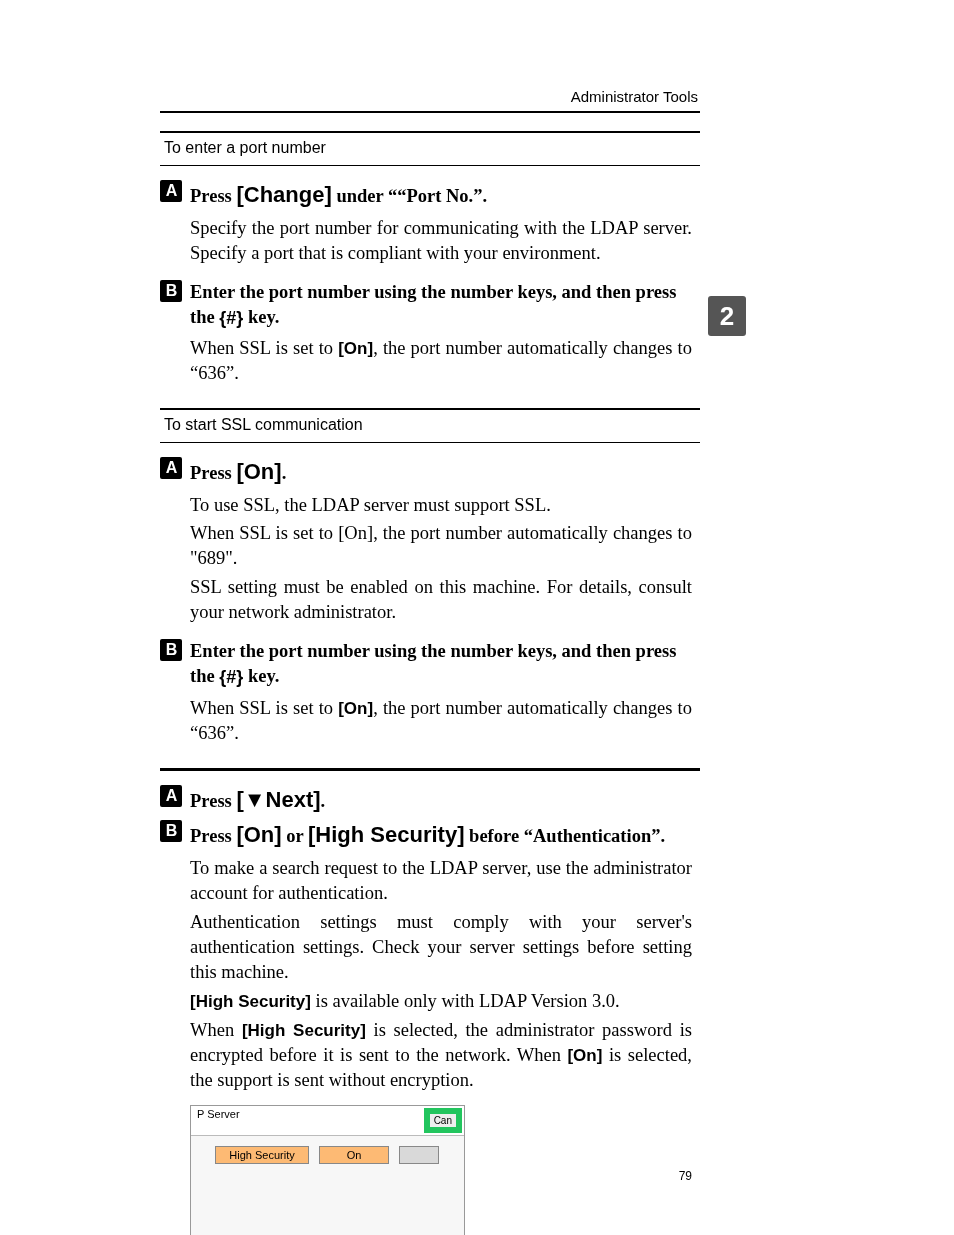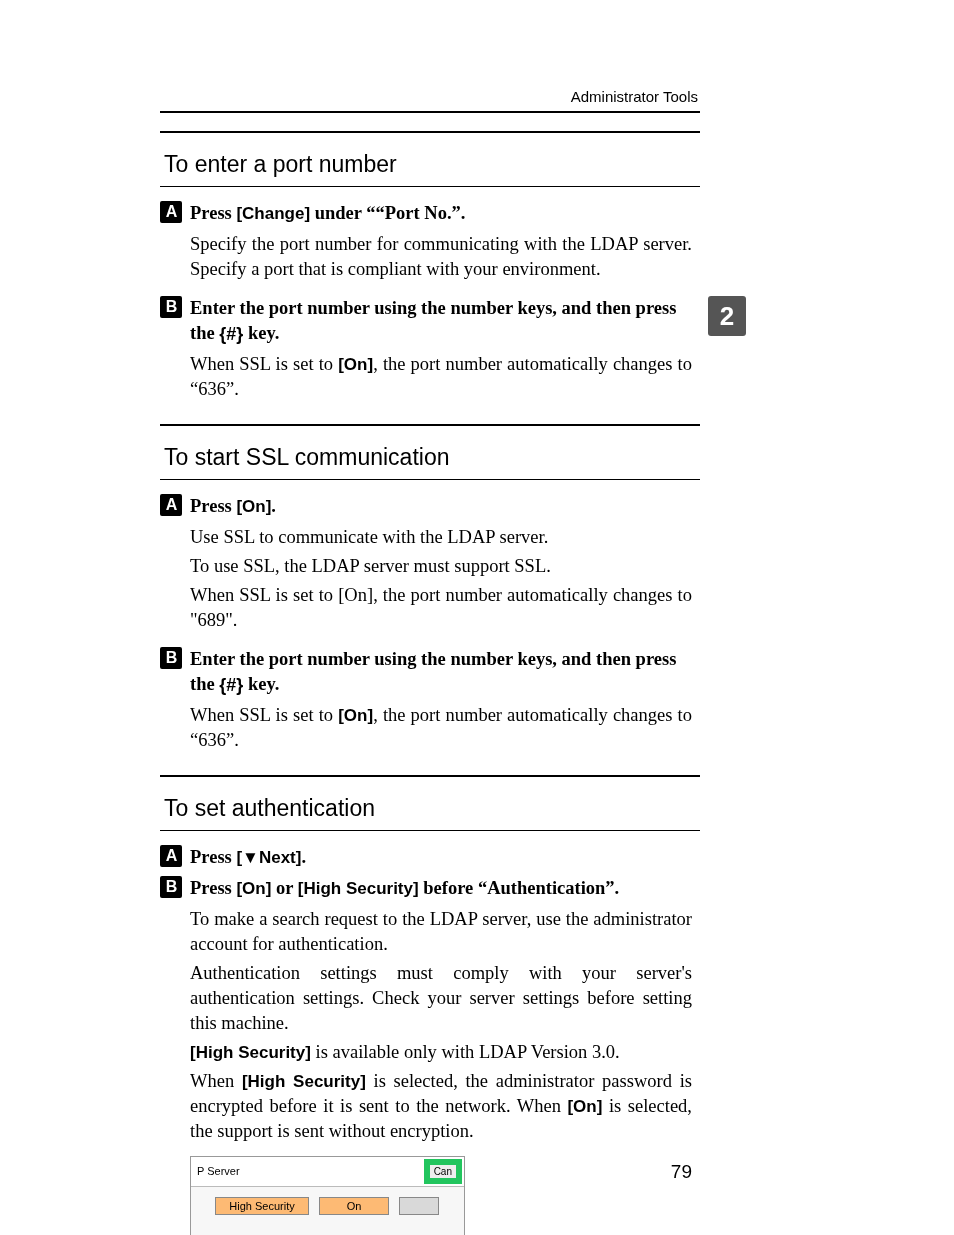--- a/index.html
+++ b/index.html
@@ -2,34 +2,34 @@
 <html><head>
   <meta charset="utf-8">
   <style>
     * { box-sizing: border-box; margin: 0; padding: 0; }
     html, body { width: 954px; height: 1235px; background: #fff; font-family: Georgia, 'Times New Roman', serif; color: #000; }
     .page { position: relative; width: 782px; height: 1235px; padding: 88px 82px 40px 160px; }
     .header-label { font-family: Arial, Helvetica, sans-serif; font-size: 15px; text-align: right; margin-bottom: 6px; padding-right: 2px; }
     .rule-thick { border: none; border-top: 2.5px solid #000; margin: 0; }
     .rule-med { border: none; border-top: 2px solid #000; margin: 0; }
     .rule-thin { border: none; border-top: 1.5px solid #000; margin: 0; }
-    .section-title { font-family: Arial, Helvetica, sans-serif; font-size: 23px; font-weight: 400; margin: 18px 0 8px 4px; }
+    .section-title { font-family: Arial, Helvetica, sans-serif; font-size: 16px; font-weight: 400; margin: 6px 0 8px 4px; }
     .step { margin: 14px 0 4px 0; }
     .step-head { display: flex; align-items: flex-start; gap: 8px; margin-bottom: 6px; }
     .step-num { font-family: Arial, Helvetica, sans-serif; font-weight: 900; background: #000; color: #fff; width: 22px; height: 22px; display: inline-flex; align-items: center; justify-content: center; font-size: 16px; border-radius: 2px; flex-shrink: 0; letter-spacing: -1px; }
     .step-instr { font-family: Georgia, 'Times New Roman', serif; font-size: 18.5px; font-weight: 700; line-height: 1.35; padding-top: 0px; }
     .body-text { font-family: Georgia, 'Times New Roman', serif; font-size: 18.5px; font-weight: 400; line-height: 1.35; margin: 4px 8px 4px 30px; text-align: justify; }
     .body-text .b { font-family: Arial, Helvetica, sans-serif; font-weight: 700; font-size: 17px; }
-    .step-instr .b { font-family: Arial, Helvetica, sans-serif; font-weight: 700; font-size: 17px; }
+    .step-instr .b { font-family: Arial, Helvetica, sans-serif; font-weight: 700; font-size: 22px; }
     .hash-key { display: inline-block; font-family: Arial, Helvetica, sans-serif; font-weight: 900; font-size: 18px; vertical-align: -1px; }
     .section-gap { height: 18px; }
     .chapter-tab { position: absolute; right: 36px; top: 296px; width: 38px; height: 40px; background: #555; color: #fff; font-family: Arial, Helvetica, sans-serif; font-weight: 700; font-size: 26px; display: flex; align-items: center; justify-content: center; border-radius: 3px; }
-    .page-num { position: absolute; right: 90px; bottom: 52px; font-family: Arial, Helvetica, sans-serif; font-size: 19px; }
+    .page-num { position: absolute; right: 90px; bottom: 52px; font-family: Arial, Helvetica, sans-serif; font-size: 12px; }
     .screenshot { margin: 12px 0 0 30px; width: 275px; border: 1px solid #999; background: #f7f7f7; font-family: Arial, Helvetica, sans-serif; }
-    .ss-titlebar { display: flex; justify-content: space-between; align-items: center; padding: 2px 2px 2px 6px; background: #fff; border-bottom: 1px solid #bbb; font-size: 11px; }
+    .ss-titlebar { display: flex; justify-content: space-between; padding: 2px 2px 2px 6px; background: #fff; border-bottom: 1px solid #bbb; font-size: 11px; }
     .ss-titlebar .btn { border: 6px solid #22c55e; background: #eee; padding: 1px 4px; font-size: 10px; }
     .ss-body { padding: 10px 8px 120px 24px; }
     .ss-row { display: flex; gap: 10px; }
     .ss-btn { border: 1px solid #888; background: #fdba74; font-size: 11px; padding: 2px 0; text-align: center; }
     .ss-btn.w1 { width: 94px; }
     .ss-btn.w2 { width: 70px; text-align: center; }
     .ss-btn.sel { width: 40px; background: #d9d9d9; }
   </style>
 </head>
 <body>
@@ -72,40 +72,39 @@
   <div class="section-title">To start SSL communication</div>
   <hr class="rule-thin">
 
   <div class="step">
     <div class="step-head">
       <span class="step-num">A</span>
       <span class="step-instr">
         <span>Press </span><span class="b">[On]</span><span>.</span>
       </span>
     </div>
-    <p class="body-text">Use SSL to communicate with the LDAP server.</p>
     <p class="body-text">To use SSL, the LDAP server must support SSL.</p>
     <p class="body-text">When SSL is set to [On], the port number automatically changes to "689".</p>
+    <p class="body-text">SSL setting must be enabled on this machine. For details, consult your network administrator.</p>
   </div>
 
   <div class="step">
     <div class="step-head">
       <span class="step-num">B</span>
       <span class="step-instr">
         <span>Enter the port number using the number keys, and then press the </span><span class="hash-key">{#}</span><span> key.</span>
       </span>
     </div>
     <p class="body-text">
       <span>When SSL is set to </span><span class="b">[On]</span><span>, the port number automatically changes to “636”.</span>
     </p>
   </div>
 
   <div class="section-gap"></div>
   <hr class="rule-med">
-  <div class="section-title">To set authentication</div>
   <hr class="rule-thin">
 
   <div class="step">
     <div class="step-head">
       <span class="step-num">A</span>
       <span class="step-instr">
         <span>Press </span><span class="b">[▼Next]</span><span>.</span>
       </span>
     </div>
   </div>

